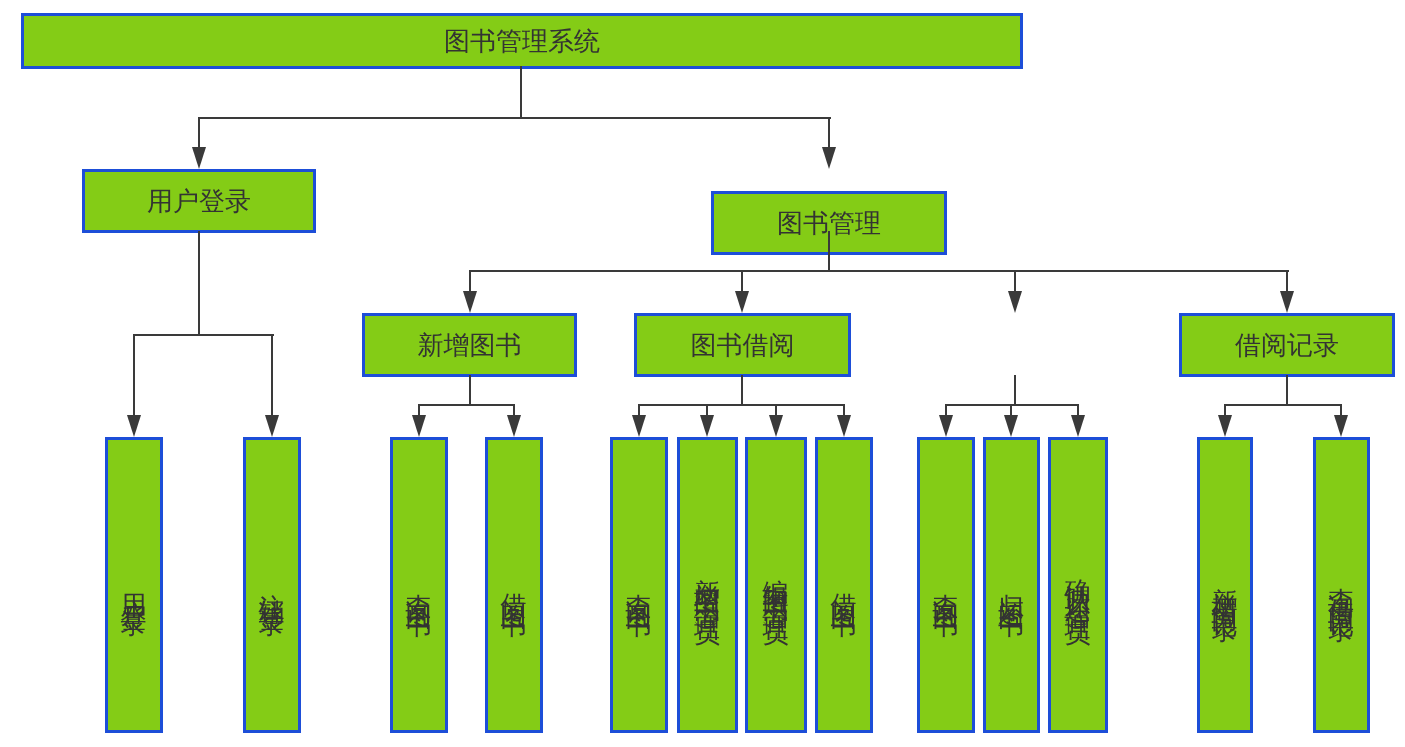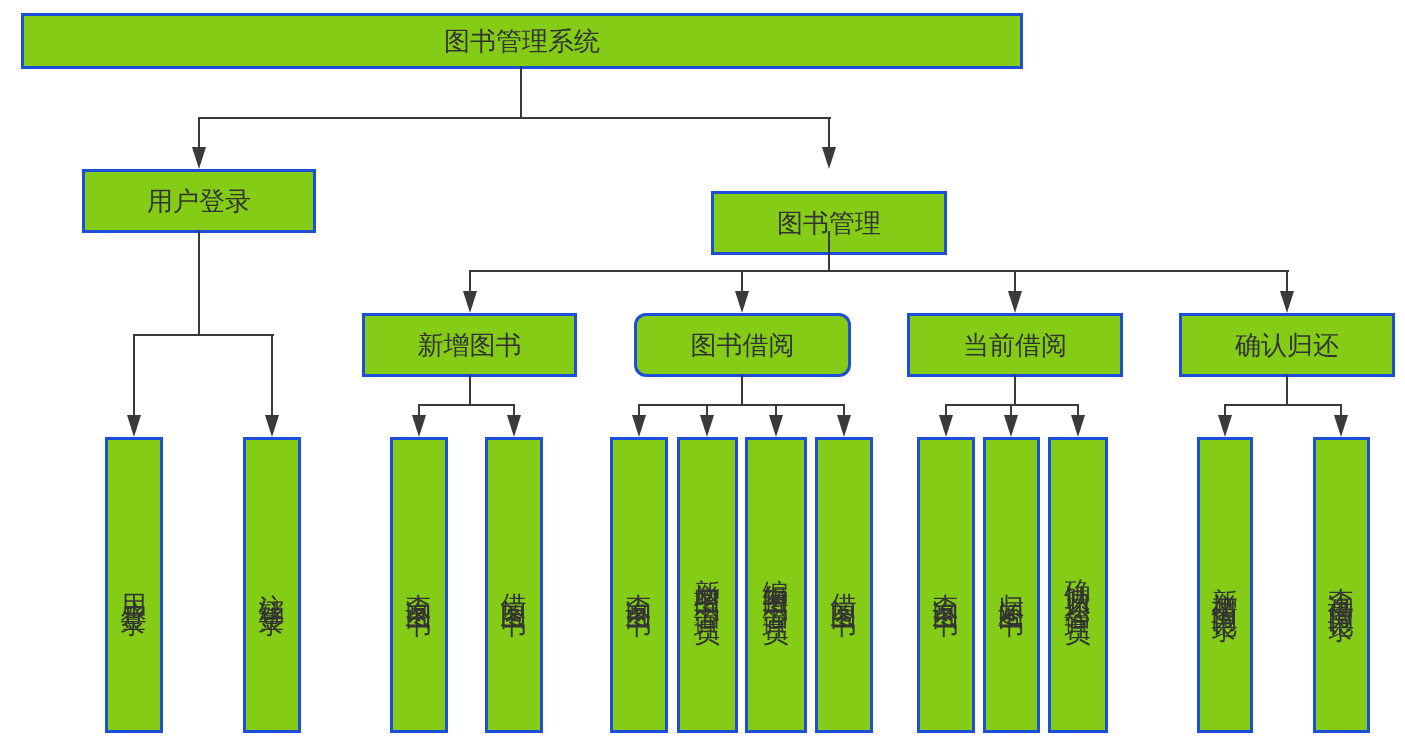--- a/index.html
+++ b/index.html
@@ -83,28 +83,25 @@
   <div class="v" style="left:741px;top:270px;height:22px;"></div>
   <div class="ah" style="left:735px;top:291px;"></div>
   <div class="v" style="left:1014px;top:270px;height:22px;"></div>
   <div class="ah" style="left:1008px;top:291px;"></div>
   <div class="v" style="left:1286px;top:270px;height:22px;"></div>
   <div class="ah" style="left:1280px;top:291px;"></div>
 
   <div class="box" style="left:362px;top:313px;width:215px;height:64px;">
     <span>新增图书</span>
   </div>
-  <div class="box" style="left:634px;top:313px;width:217px;height:64px;border-radius:12px;">
+  <div class="box" style="left:634px;top:313px;width:217px;height:64px;">
     <span>图书借阅</span>
   </div>
-  <div class="box" style="left:907px;top:313px;width:216px;height:64px;">
-    <span>当前借阅</span>
-  </div>
   <div class="box" style="left:1179px;top:313px;width:216px;height:64px;">
-    <span>确认归还</span>
+    <span>借阅记录</span>
   </div>
 
   <div class="v" style="left:469px;top:375px;height:31px;"></div>
   <div class="h" style="left:418px;top:404px;width:97px;"></div>
   <div class="v" style="left:418px;top:404px;height:12px;"></div>
   <div class="ah" style="left:412px;top:415px;"></div>
   <div class="v" style="left:513px;top:404px;height:12px;"></div>
   <div class="ah" style="left:507px;top:415px;"></div>
 
   <div class="v" style="left:741px;top:375px;height:31px;"></div>

